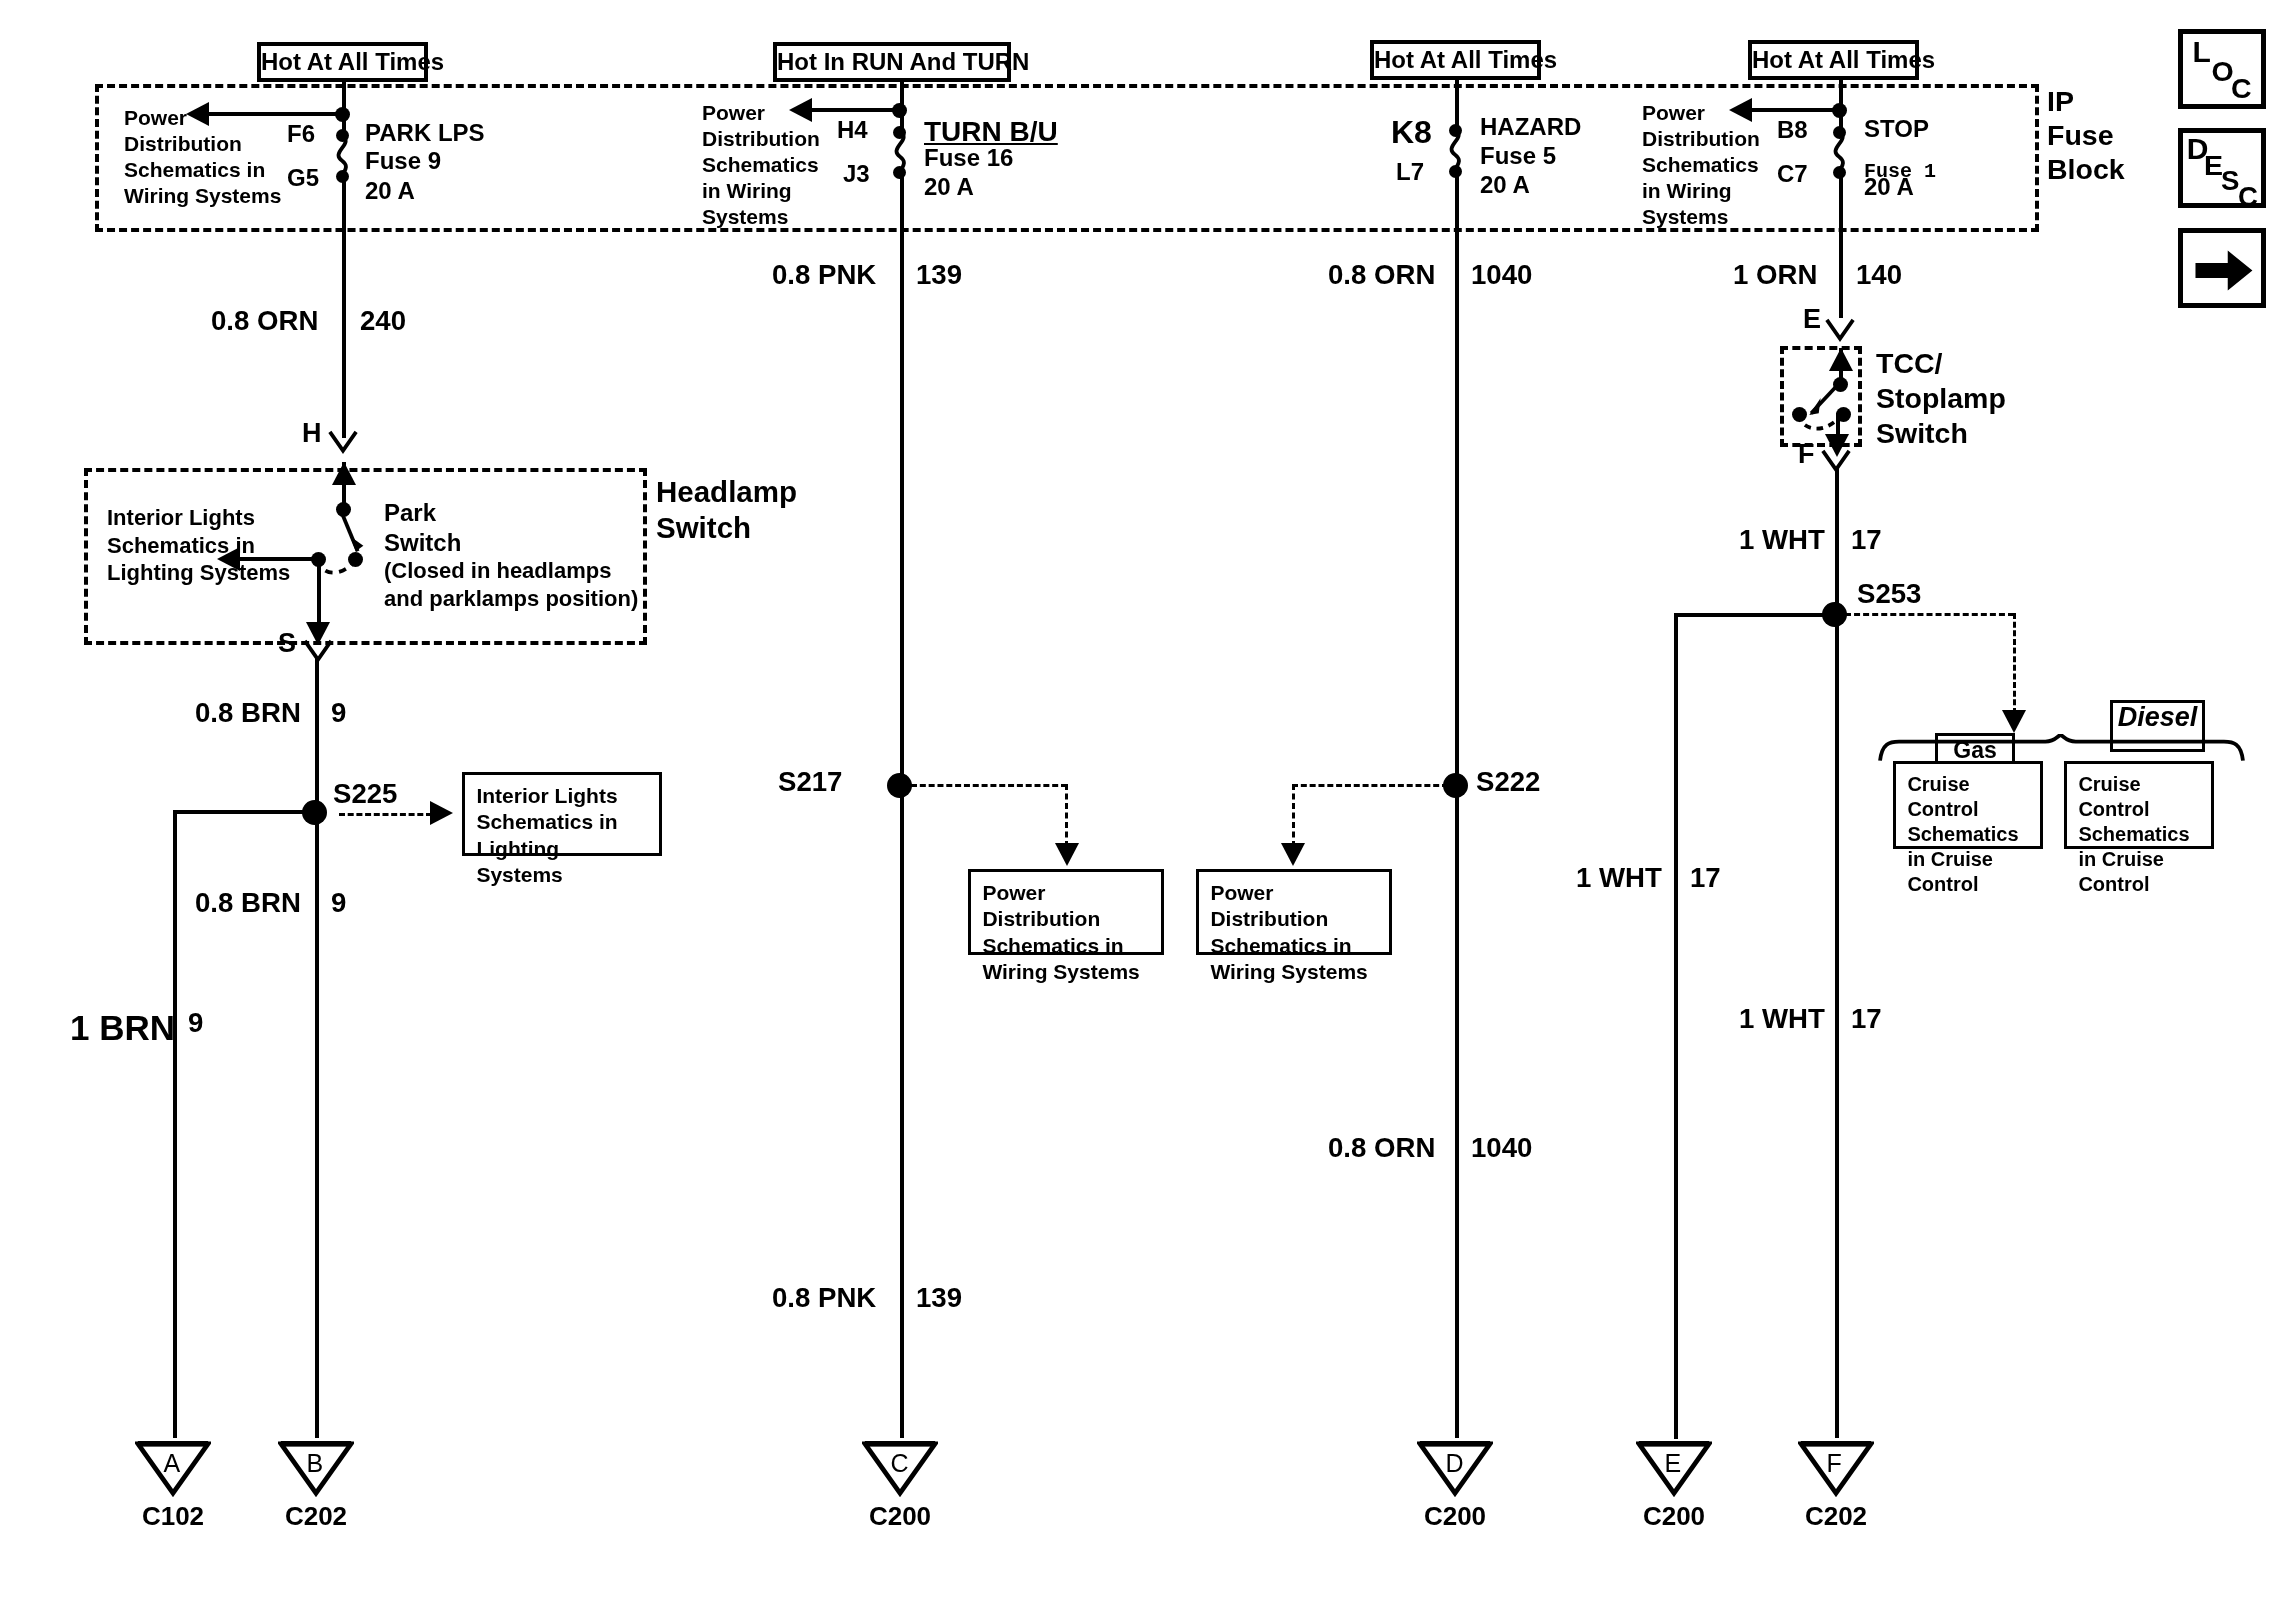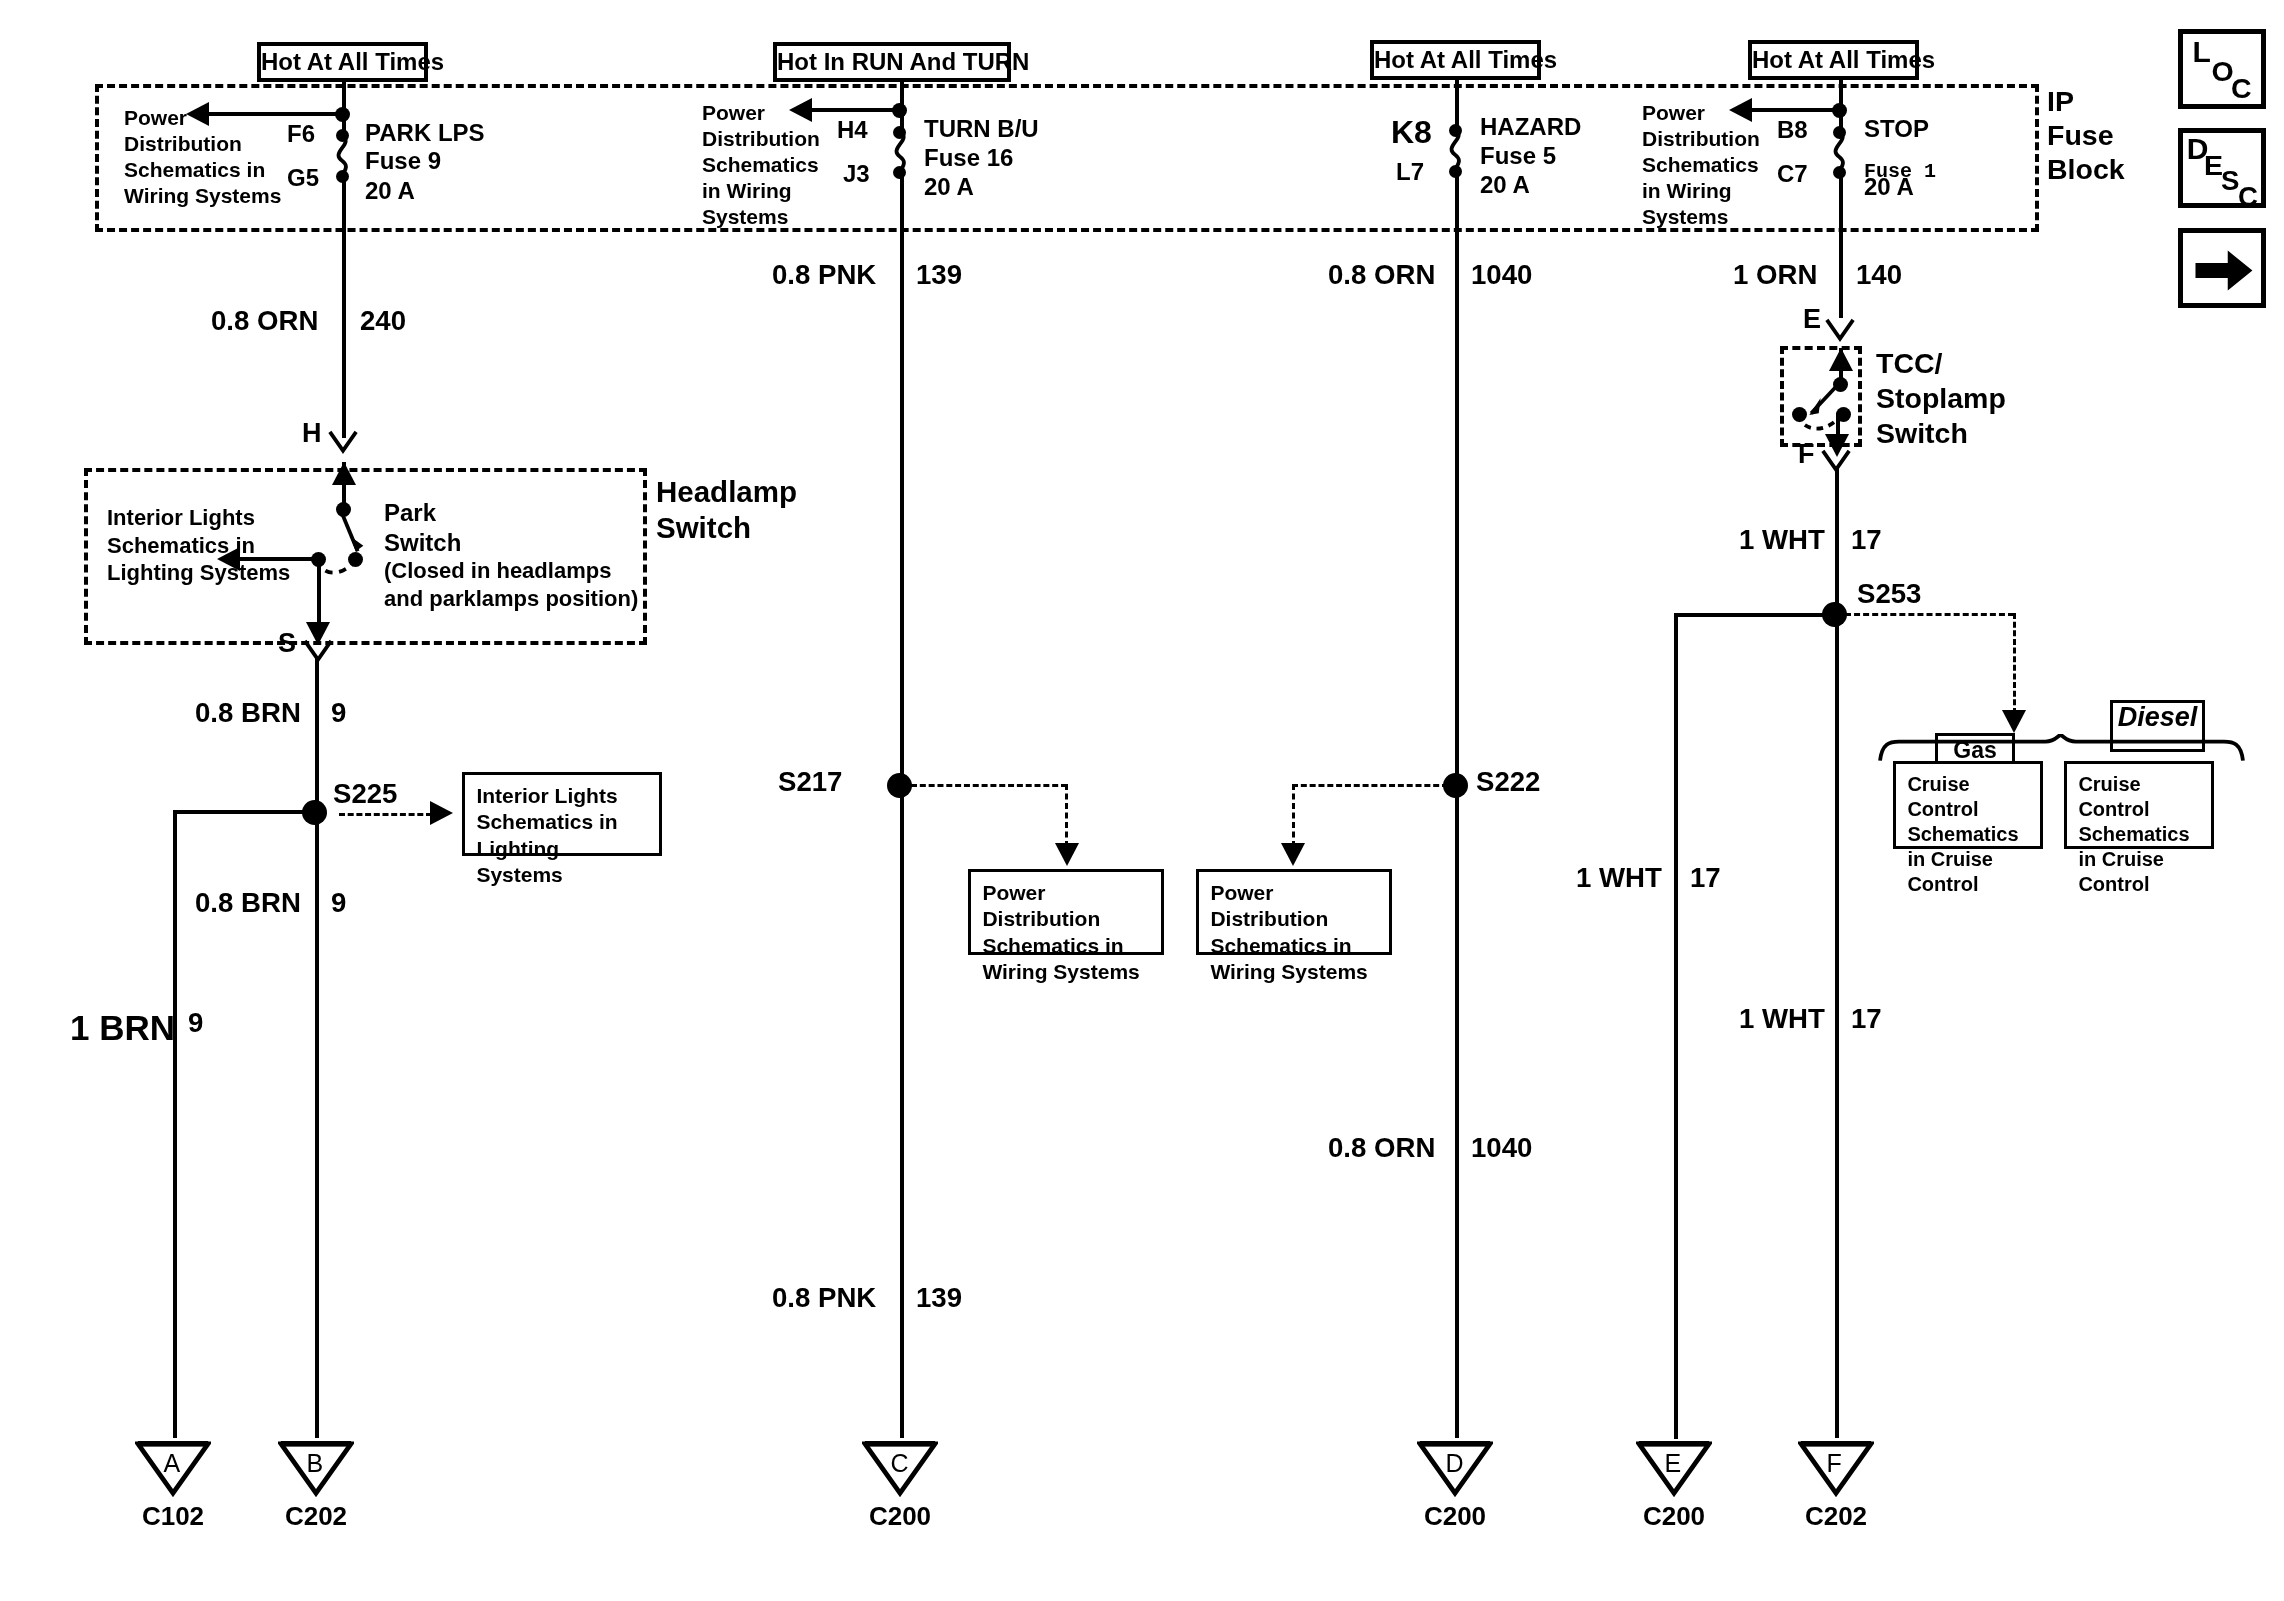--- a/index.html
+++ b/index.html
@@ -181,21 +181,21 @@
   <div class="vline" style="left:900px;top:80px;height:36px;"></div>
   <div class="dot" style="left:892px;top:103px;width:15px;height:15px;"></div>
   <div class="vline" style="left:900px;top:110px;height:21px;"></div>
   <div class="dot" style="left:893px;top:126px;width:13.3px;height:13.3px;"></div>
   <svg class="fuse-sq" style="left:881px;top:131px;" width="42" height="42" viewBox="0 0 44 44">
     <path d="M20,1 C33,9 7,18 20,27 C28,33 22,38 20,43" stroke="#000" stroke-width="4" fill="none"></path>
   </svg>
   <div class="dot" style="left:893px;top:166px;width:13.3px;height:13.3px;"></div>
   <div class="txt" style="left:837px;top:116px;font-size:24px;">H4</div>
   <div class="txt" style="left:843px;top:160px;font-size:24px;">J3</div>
-  <div class="txt" style="left:924px;top:115px;font-size:24px;">TURN B/U</div>
+  <div class="txt" style="left:924px;top:115px;font-size:28px;text-decoration:underline;">TURN B/U</div>
   <div class="txt" style="left:924px;top:144px;font-size:24px;">Fuse 16</div>
   <div class="txt" style="left:924px;top:173px;font-size:24px;">20 A</div>
 
   <div class="vline" style="left:1455px;top:80px;height:49px;"></div>
   <div class="dot" style="left:1449px;top:124px;width:13.3px;height:13.3px;"></div>
   <svg class="fuse-sq" style="left:1436px;top:129px;" width="42" height="42" viewBox="0 0 44 44">
     <path d="M20,1 C33,9 7,18 20,27 C28,33 22,38 20,43" stroke="#000" stroke-width="4" fill="none"></path>
   </svg>
   <div class="dot" style="left:1449px;top:165px;width:13.3px;height:13.3px;"></div>
   <div class="txt" style="left:1391px;top:114px;font-size:32px;">K8</div>

